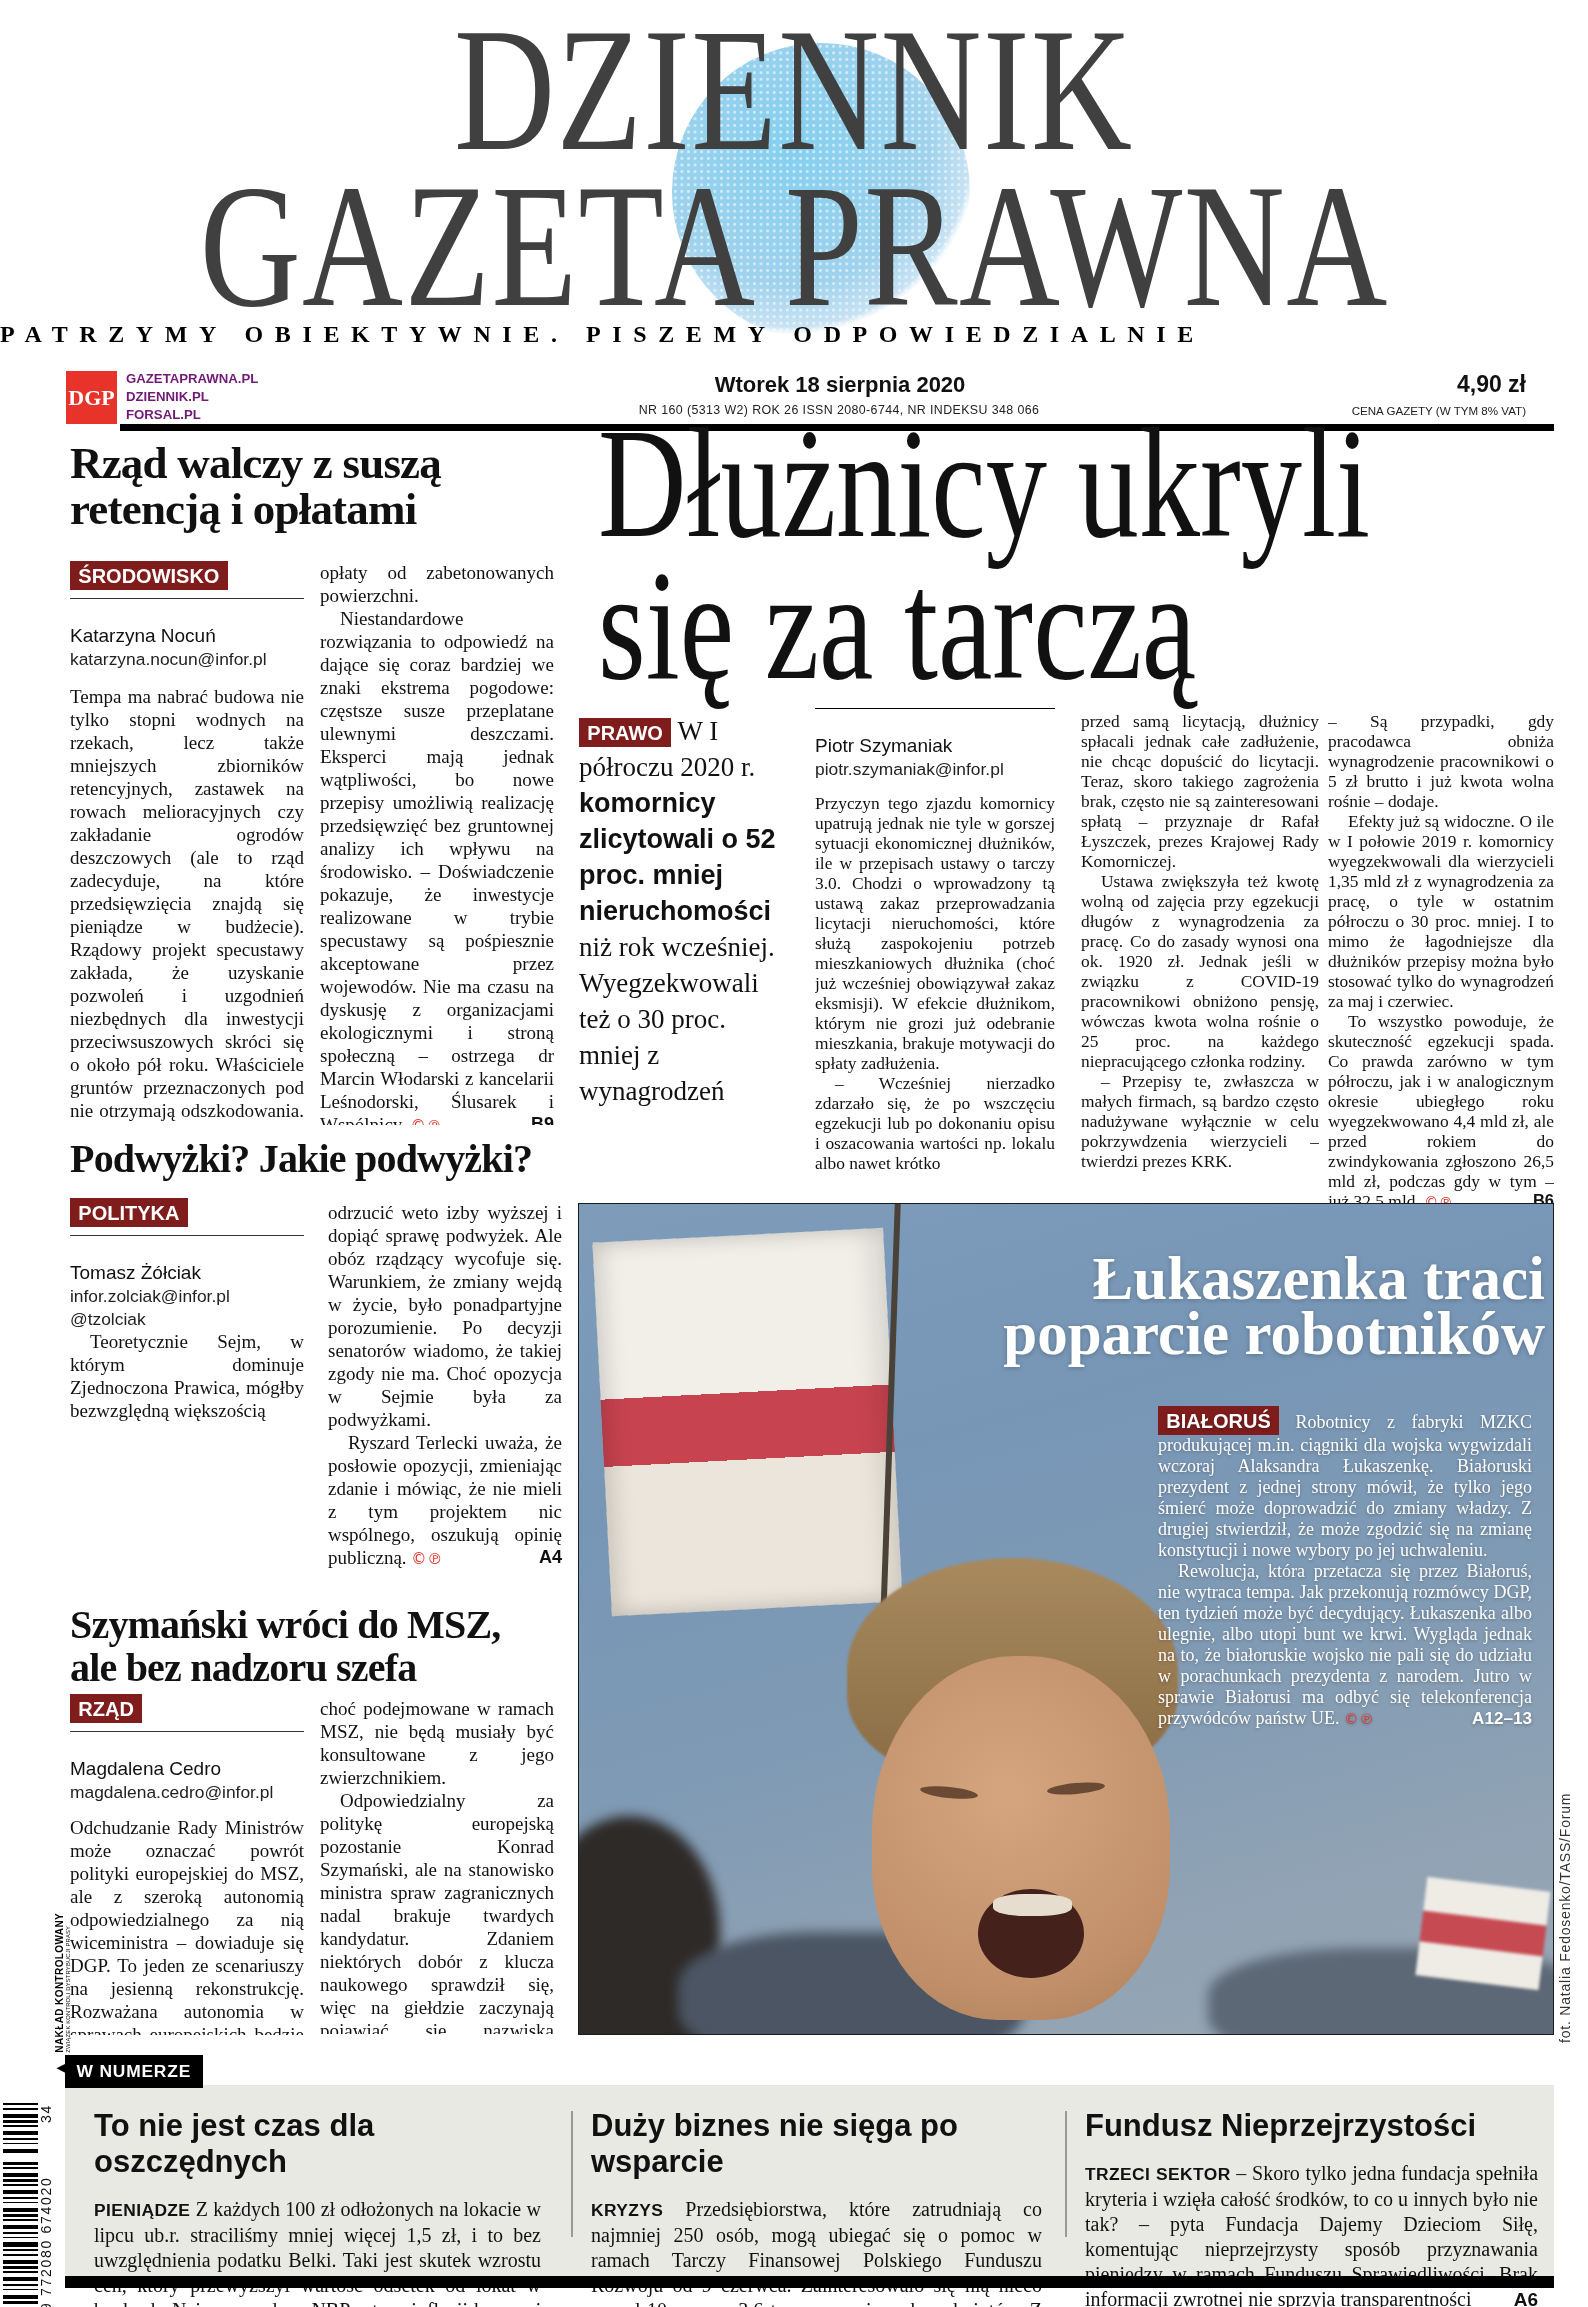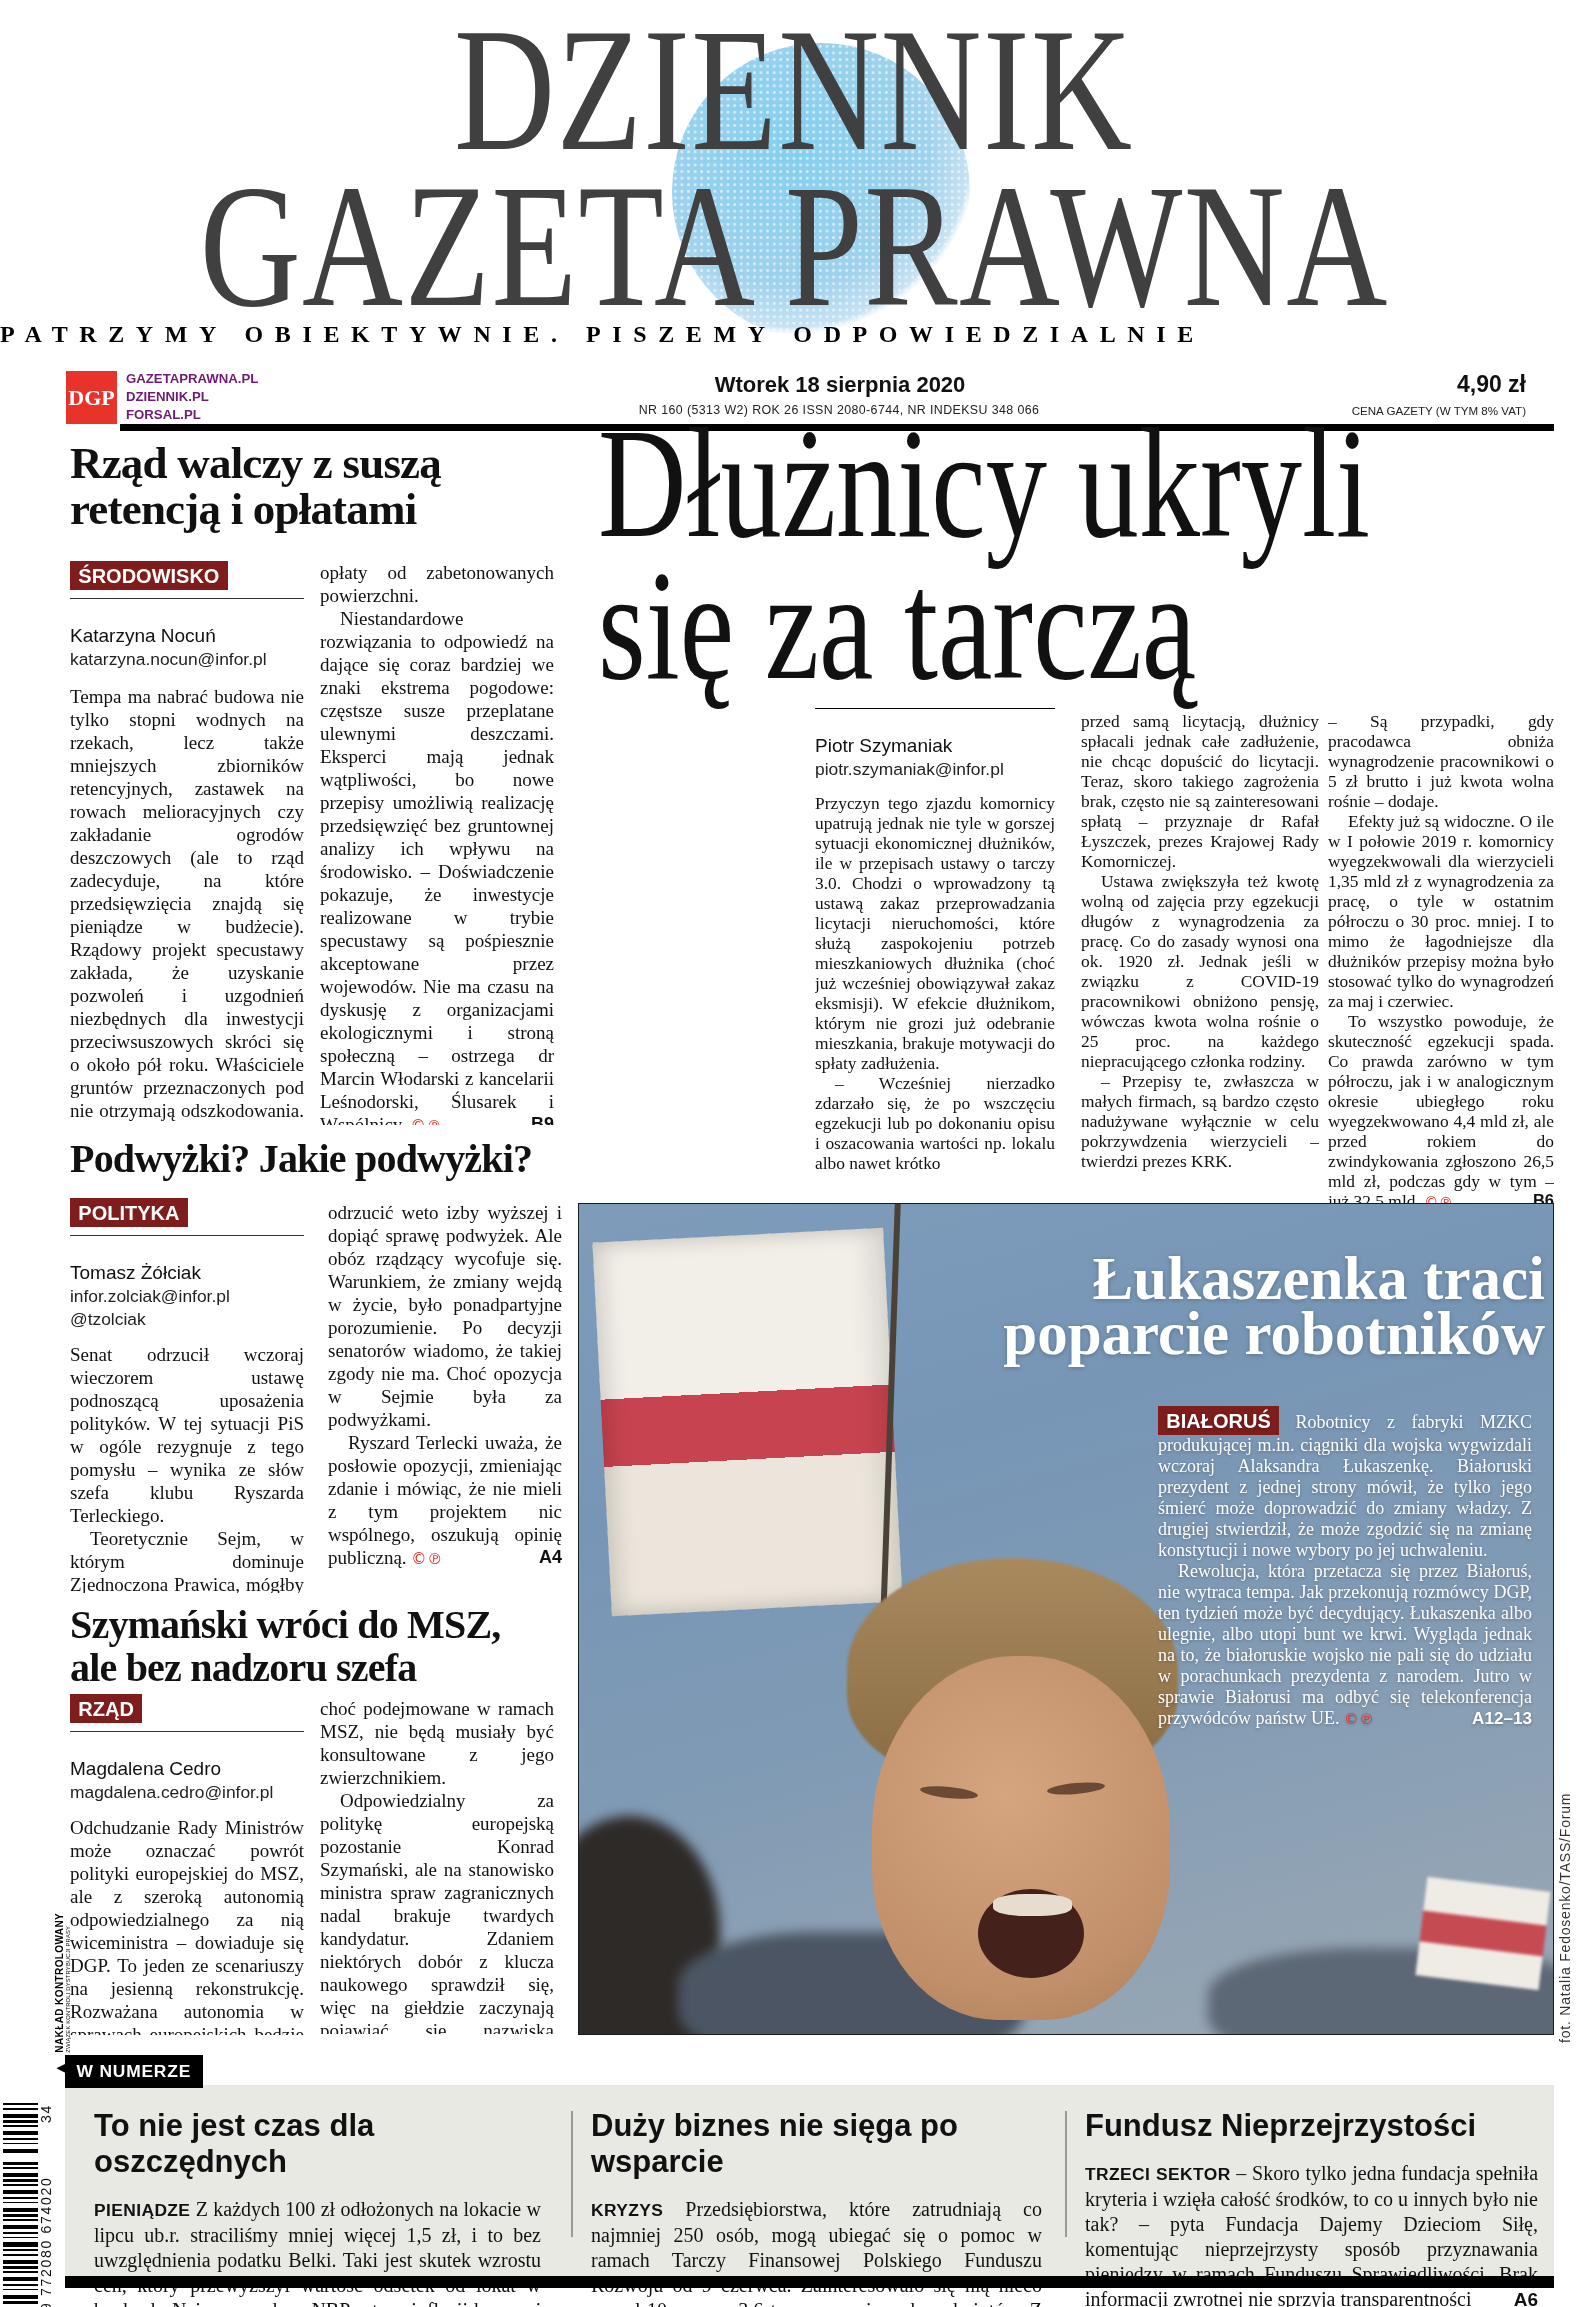--- a/index.html
+++ b/index.html
@@ -145,20 +145,24 @@
   </div>
   <div class="colbox" style="left:320px;top:561px;width:234px;height:564px;">
     <p class="lp"><span>opłaty od zabetonowanych powierzchni.</span></p>
     <p class="lp ind"><span>Niestandardowe rozwiązania to odpowiedź na dające się coraz bardziej we znaki ekstrema pogodowe: częstsze susze przeplatane ulewnymi deszczami. Eksperci mają jednak wątpliwości, bo nowe przepisy umożliwią realizację przedsięwzięć bez gruntownej analizy ich wpływu na środowisko. – Doświadczenie pokazuje, że inwestycje realizowane w trybie specustawy są pośpiesznie akceptowane przez wojewodów. Nie ma czasu na dyskusję z organizacjami ekologicznymi i stroną społeczną – ostrzega dr Marcin Włodarski z kancelarii Leśnodorski, Ślusarek i Wspólnicy.</span> <span class="cp">©℗</span><span class="pref">B9</span></p>
   </div>
 
   <div class="abs mainhead">
     <span class="cond">Dłużnicy ukryli</span><br>
     <span class="cond">się za tarczą</span>
   </div>
+  <div class="colbox lead" style="left:579px;top:713px;width:208px;height:488px;">
+    <span class="kicker">PRAWO</span>
+    <span>W I półroczu 2020 r. </span><span class="lbold">komornicy zlicytowali o 52 proc. mniej nieruchomości</span><span> niż rok wcześniej. Wyegzekwowali też o 30 proc. mniej z wynagrodzeń</span>
+  </div>
   <div class="colbox" style="left:815px;top:708px;width:240px;height:494px;">
     <div class="authrule"></div>
     <div class="author">Piotr Szymaniak</div>
     <div class="email">piotr.szymaniak@infor.pl</div>
     <p class="mp" style="margin-top:13.2px;"><span>Przyczyn tego zjazdu komornicy upatrują jednak nie tyle w gorszej sytuacji ekonomicznej dłużników, ile w przepisach ustawy o tarczy 3.0. Chodzi o wprowadzony tą ustawą zakaz przeprowadzania licytacji nieruchomości, które służą zaspokojeniu potrzeb mieszkaniowych dłużnika (choć już wcześniej obowiązywał zakaz eksmisji). W efekcie dłużnikom, którym nie grozi już odebranie mieszkania, brakuje motywacji do spłaty zadłużenia.</span></p>
     <p class="mp ind"><span>– Wcześniej nierzadko zdarzało się, że po wszczęciu egzekucji lub po dokonaniu opisu i oszacowania wartości np. lokalu albo nawet krótko</span></p>
   </div>
   <div class="colbox" style="left:1081px;top:711px;width:238px;height:492px;">
     <p class="mp"><span>przed samą licytacją, dłużnicy spłacali jednak całe zadłużenie, nie chcąc dopuścić do licytacji. Teraz, skoro takiego zagrożenia brak, często nie są zainteresowani spłatą – przyznaje dr Rafał Łyszczek, prezes Krajowej Rady Komorniczej.</span></p>
     <p class="mp ind"><span>Ustawa zwiększyła też kwotę wolną od zajęcia przy egzekucji długów z wynagrodzenia za pracę. Co do zasady wynosi ona ok. 1920 zł. Jednak jeśli w związku z COVID-19 pracownikowi obniżono pensję, wówczas kwota wolna rośnie o 25 proc. na każdego niepracującego członka rodziny.</span></p>
@@ -170,21 +174,20 @@
     <p class="mp ind"><span>To wszystko powoduje, że skuteczność egzekucji spada. Co prawda zarówno w tym półroczu, jak i w analogicznym okresie ubiegłego roku wyegzekwowano 4,4 mld zł, ale przed rokiem do zwindykowania zgłoszono 26,5 mld zł, podczas gdy w tym – już 32,5 mld.</span> <span class="cp">©℗</span><span class="pref">B6</span></p>
   </div>
 
   <div class="abs atitle" style="left:70px;top:1136px;width:496px;font-size:40px;">Podwyżki? Jakie podwyżki?</div>
   <div class="colbox" style="left:70px;top:1198px;width:234px;height:395px;">
     <span class="kicker">POLITYKA</span>
     <div class="krule"></div>
     <div class="author">Tomasz Żółciak</div>
     <div class="email">infor.zolciak@infor.pl</div>
     <div class="handle">@tzolciak</div>
-    <p class="lp" style="margin-top:13.2px;"><span>Senat odrzucił wczoraj wieczorem ustawę podnoszącą uposażenia polityków. W tej sytuacji PiS w ogóle rezygnuje z tego pomysłu – wynika ze słów szefa klubu Ryszarda Terleckiego.</span></p>
     <p class="lp ind"><span>Teoretycznie Sejm, w którym dominuje Zjednoczona Prawica, mógłby bezwzględną większością</span></p>
   </div>
   <div class="colbox" style="left:320px;top:1201px;width:234px;height:392px;margin-left:8px;">
     <p class="lp"><span>odrzucić weto izby wyższej i dopiąć sprawę podwyżek. Ale obóz rządzący wycofuje się. Warunkiem, że zmiany wejdą w życie, było ponadpartyjne porozumienie. Po decyzji senatorów wiadomo, że takiej zgody nie ma. Choć opozycja w Sejmie była za podwyżkami.</span></p>
     <p class="lp ind"><span>Ryszard Terlecki uważa, że posłowie opozycji, zmieniając zdanie i mówiąc, że nie mieli z tym projektem nic wspólnego, oszukują opinię publiczną.</span> <span class="cp">©℗</span><span class="pref">A4</span></p>
   </div>
 
   <div class="abs atitle" style="left:70px;top:1603px;width:513px;font-size:40px;line-height:43px;">
     <span>Szymański wróci do MSZ,</span><br>
     <span>ale bez nadzoru szefa</span>

